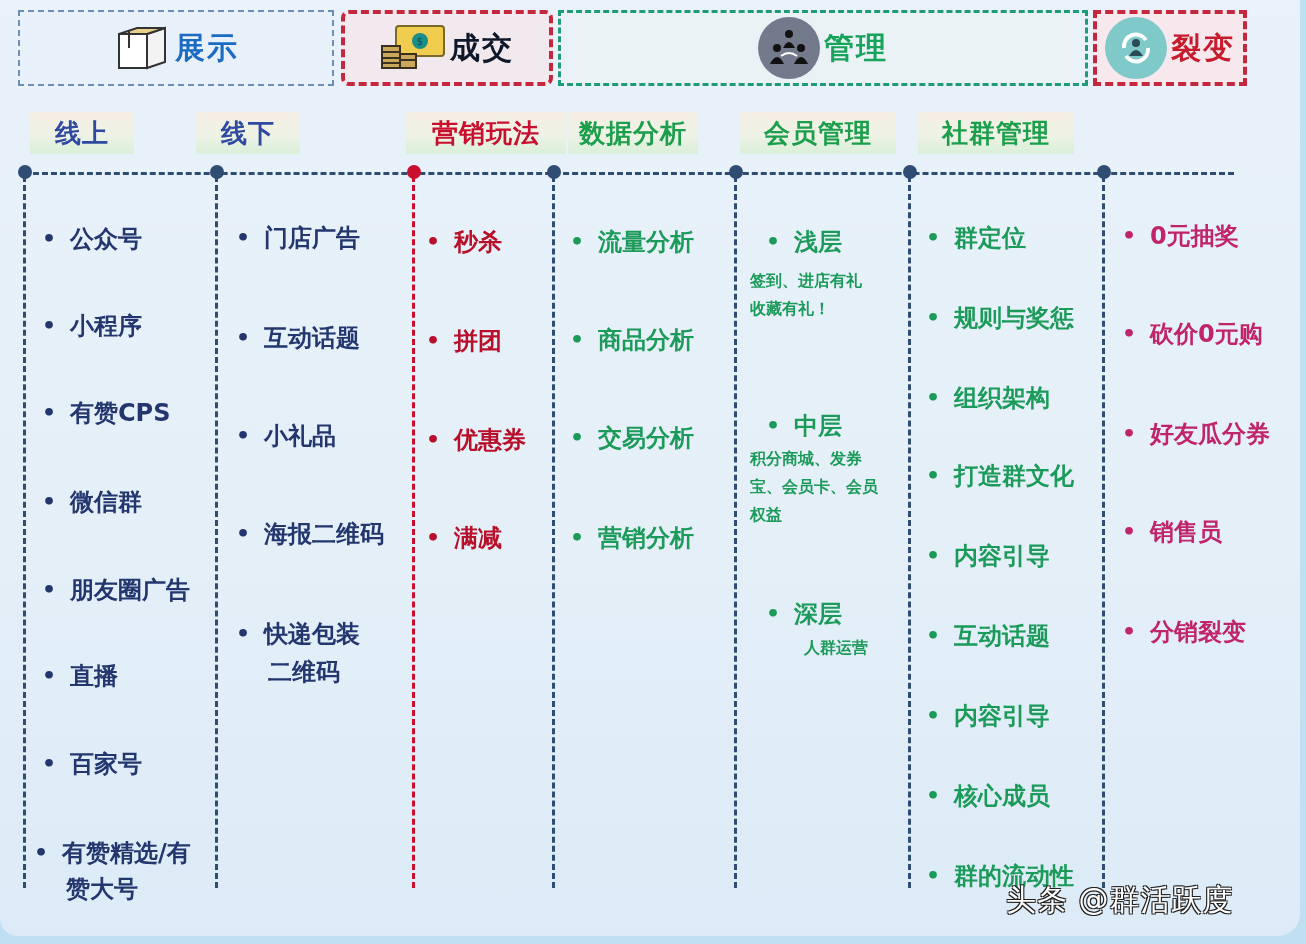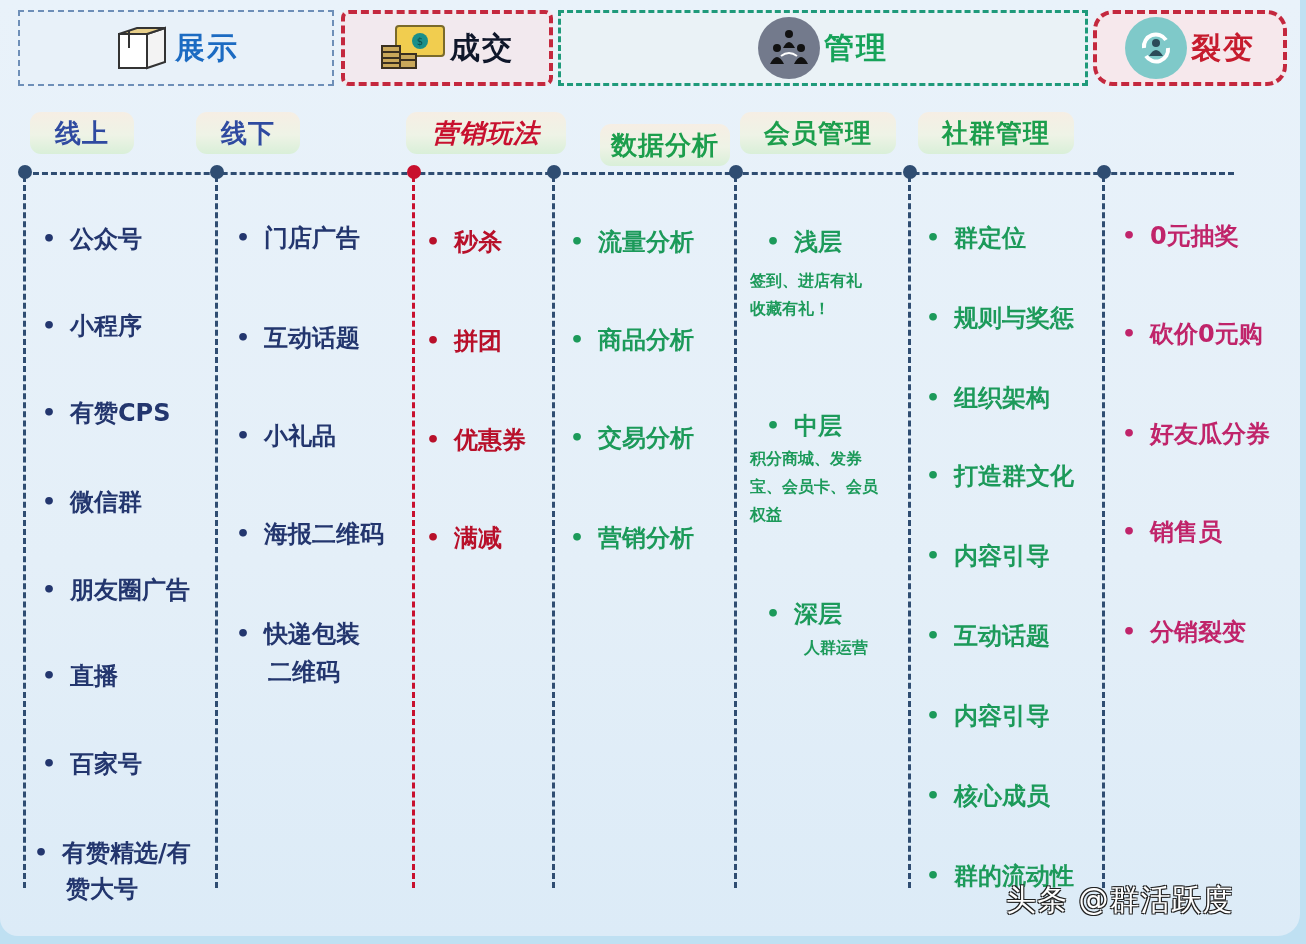--- a/index.html
+++ b/index.html
@@ -20,32 +20,32 @@
     position:absolute; top:10px; height:76px;
     box-sizing:border-box; display:flex; align-items:center; justify-content:center; gap:4px;
   }
   .stage .label { font-size:30px; font-weight:bold; letter-spacing:2px; }
   .st-show { left:18px; width:316px; border:2px dashed #6e8fb8; background:#e8f1f9; }
   .st-show .label { color:#1c6bc2; }
   .st-deal { left:341px; width:212px; border:4px dashed #c4283e; border-radius:8px; background:#f2e9ee; }
   .st-deal .label { color:#0f172a; }
   .st-manage { left:558px; width:530px; border:3px dashed #1f9a7a; background:#eaf2f6; }
   .st-manage .label { color:#17a35a; }
-  .st-fission { left:1093px; width:194px; border:4px dashed #c4283e; border-radius:20px; background:#f6e8ec; }
+  .st-fission { left:1093px; width:154px; border:4px dashed #c4283e; border-radius:0; background:#f6e8ec; }
   .st-fission .label { color:#c61c2e; }
 
   .icon-circle { width:62px; height:62px; border-radius:50%; display:flex; align-items:center; justify-content:center; }
   .ic-manage { background:#737a8c; }
   .ic-fission { background:#7fc9c9; }
 
   .cat {
     position:absolute; top:112px; height:42px; line-height:42px;
     font-size:26px; font-weight:bold; text-align:center;
     background:linear-gradient(180deg,#f6eee4 0%,#eef3e6 55%,#d9efd8 100%);
-    border-radius:11px; letter-spacing:1px;
+    border-radius:2px; letter-spacing:1px;
   }
   .c-blue { color:#2f4aa0; }
   .c-red { color:#c8102e; }
   .c-green { color:#1c9e4c; }
   .c-magenta { color:#c41c6a; }
 
   .hline { position:absolute; top:172px; height:0; border-top:3px dashed #2f4d72; }
   .pin { position:absolute; top:165px; width:14px; height:14px; border-radius:50%; background:#2f4d72; }
   .pin.red { background:#c8102e; }
   .vline { position:absolute; top:176px; width:0; border-left:3px dashed #2f4d72; }
@@ -125,22 +125,22 @@
         <path d="M32 20 A12 12 0 0 1 10 28" stroke="#fff" stroke-width="4" fill="none"></path>
         <circle cx="20" cy="15" r="4" fill="#2b4a58"></circle>
         <path d="M13 28 Q20 16 27 28 Z" fill="#2b4a58"></path>
       </svg>
     </span>
     <span class="label">裂变</span>
   </div>
 
   <div class="cat c-blue" style="left:30px;width:104px;">线上</div>
   <div class="cat c-blue" style="left:196px;width:104px;">线下</div>
-  <div class="cat c-red" style="left:406px;width:160px;font-style:italic;">营销玩法</div>
-  <div class="cat c-green" style="left:600px;width:130px;margin-top:12px;">数据分析</div>
+  <div class="cat c-red" style="left:406px;width:160px;">营销玩法</div>
+  <div class="cat c-green" style="left:568px;width:130px;">数据分析</div>
   <div class="cat c-green" style="left:740px;width:156px;">会员管理</div>
   <div class="cat c-green" style="left:918px;width:156px;">社群管理</div>
 
   <div class="hline" style="left:24px;width:1210px;"></div>
   <div class="pin" style="left:18px;"></div>
   <div class="pin" style="left:210px;"></div>
   <div class="pin red" style="left:407px;"></div>
   <div class="pin" style="left:547px;"></div>
   <div class="pin" style="left:729px;"></div>
   <div class="pin" style="left:903px;"></div>

